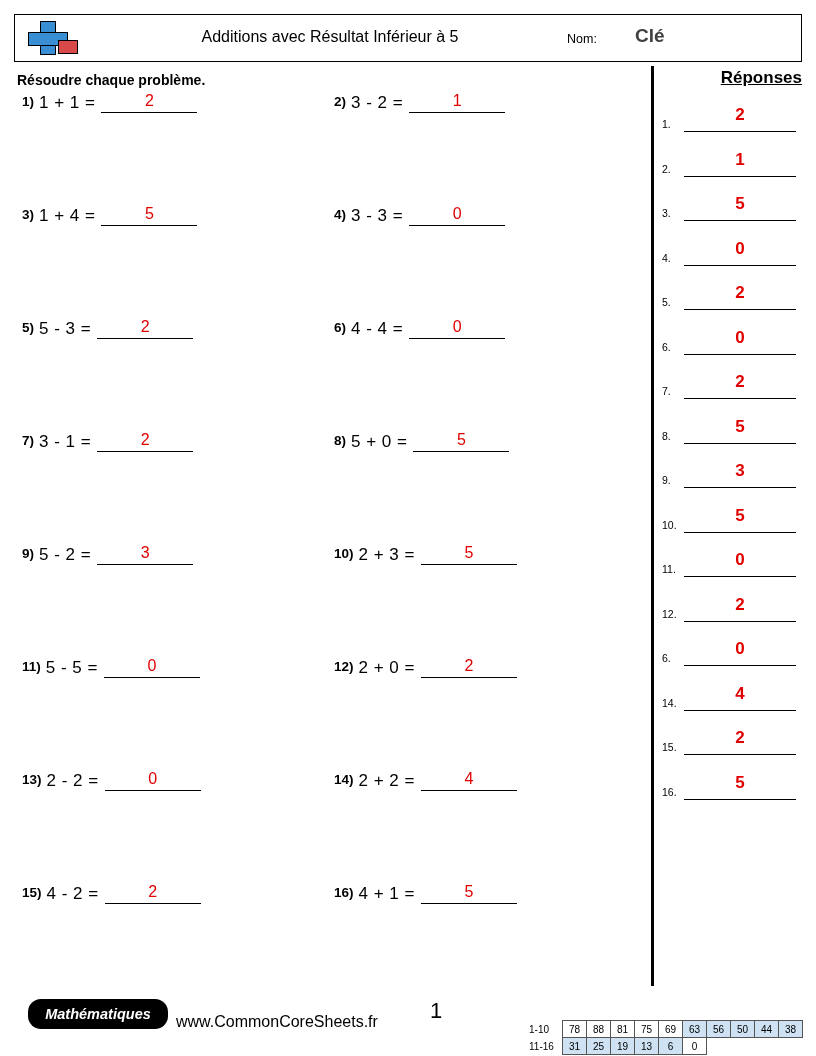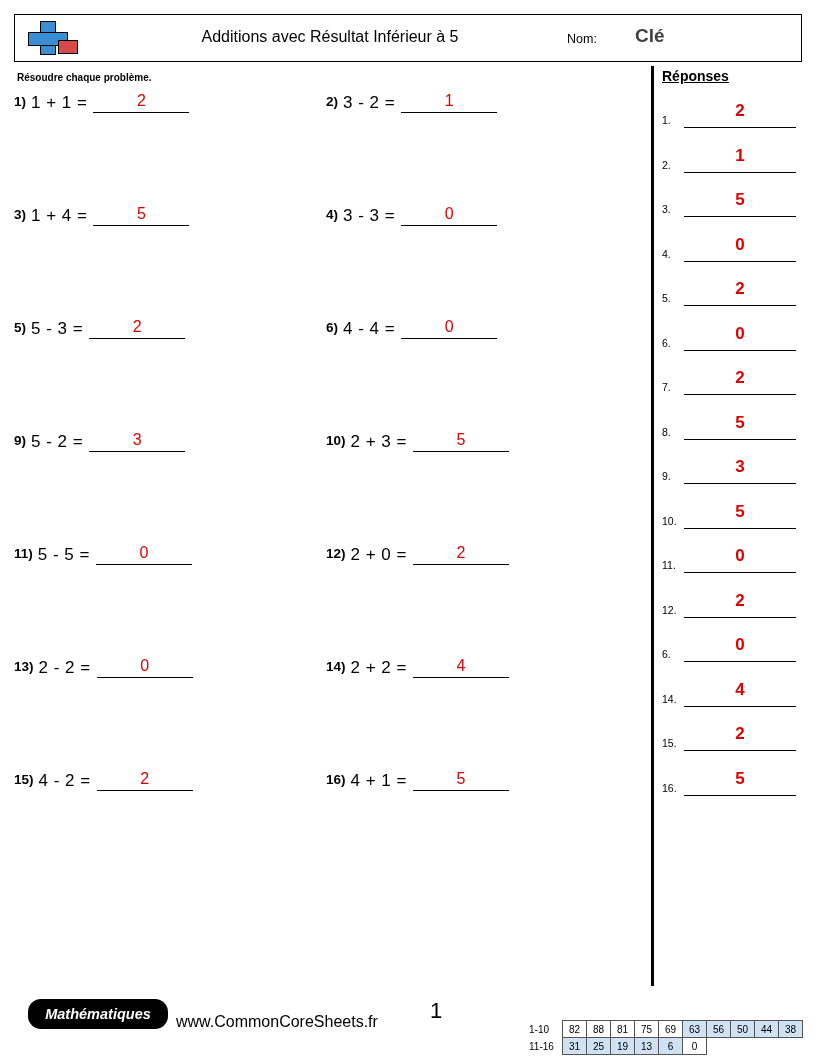--- a/index.html
+++ b/index.html
@@ -80,34 +80,34 @@
     position: absolute;
     left: 620px; top: 10px;
     font-size: 19px;
     font-weight: bold;
     color: #404040;
   }
   
   .instruction {
     position: absolute;
     left: 17px; top: 72px;
-    font-size: 10px;
+    font-size: 14px;
     font-weight: bold;
   }
   
   .vline {
     position: absolute;
     left: 651px; top: 66px;
     width: 3px; height: 920px;
     background: #000;
   }
   
   .problems {
     position: absolute;
-    left: 6px; top: 92px;
+    left: 14px; top: 92px;
     width: 630px;
   }
   .prob-row {
     position: relative;
     height: 113px;
   }
   .prob {
     position: absolute;
     top: 0;
     height: 30px;
@@ -136,22 +136,22 @@
     vertical-align: 2px;
     height: 20px;
   }
   
   .answers {
     position: absolute;
     left: 662px; top: 68px;
     width: 140px;
   }
   .answers-title {
-    text-align: left;
-    font-size: 14px;
+    text-align: right;
+    font-size: 17px;
     font-weight: bold;
     text-decoration: underline;
     margin-bottom: 12px;
   }
   .ans-row {
     position: relative;
     height: 44.5px;
   }
   .ans-idx {
     position: absolute;
@@ -271,20 +271,28 @@
 
     <div class="prob-row">
       <div class="prob col0">
         <span class="prob-num">5)</span><span class="prob-expr">5 - 3 =</span><span class="prob-answer">2</span>
       </div>
       <div class="prob col1">
         <span class="prob-num">6)</span><span class="prob-expr">4 - 4 =</span><span class="prob-answer">0</span>
       </div>
     </div>
 
+    <div class="prob-row">
+      <div class="prob col0">
+        <span class="prob-num">7)</span><span class="prob-expr">3 - 1 =</span><span class="prob-answer">2</span>
+      </div>
+      <div class="prob col1">
+        <span class="prob-num">8)</span><span class="prob-expr">5 + 0 =</span><span class="prob-answer">5</span>
+      </div>
+    </div>
 
     <div class="prob-row">
       <div class="prob col0">
         <span class="prob-num">9)</span><span class="prob-expr">5 - 2 =</span><span class="prob-answer">3</span>
       </div>
       <div class="prob col1">
         <span class="prob-num">10)</span><span class="prob-expr">2 + 3 =</span><span class="prob-answer">5</span>
       </div>
     </div>
 
@@ -388,21 +396,21 @@
 
   <div class="footer-brand">Mathématiques</div>
   <div class="footer-url">www.CommonCoreSheets.fr</div>
   <div class="footer-page">1</div>
 
   <div class="score">
     <table>
       <tbody>
           <tr>
         <td class="lbl">1-10</td>
-        <td>82</td>
+        <td>78</td>
         <td>88</td>
         <td>81</td>
         <td>75</td>
         <td>69</td>
         <td class="hi">63</td>
         <td class="hi">56</td>
         <td class="hi">50</td>
         <td class="hi">44</td>
         <td class="hi">38</td>
       </tr>

